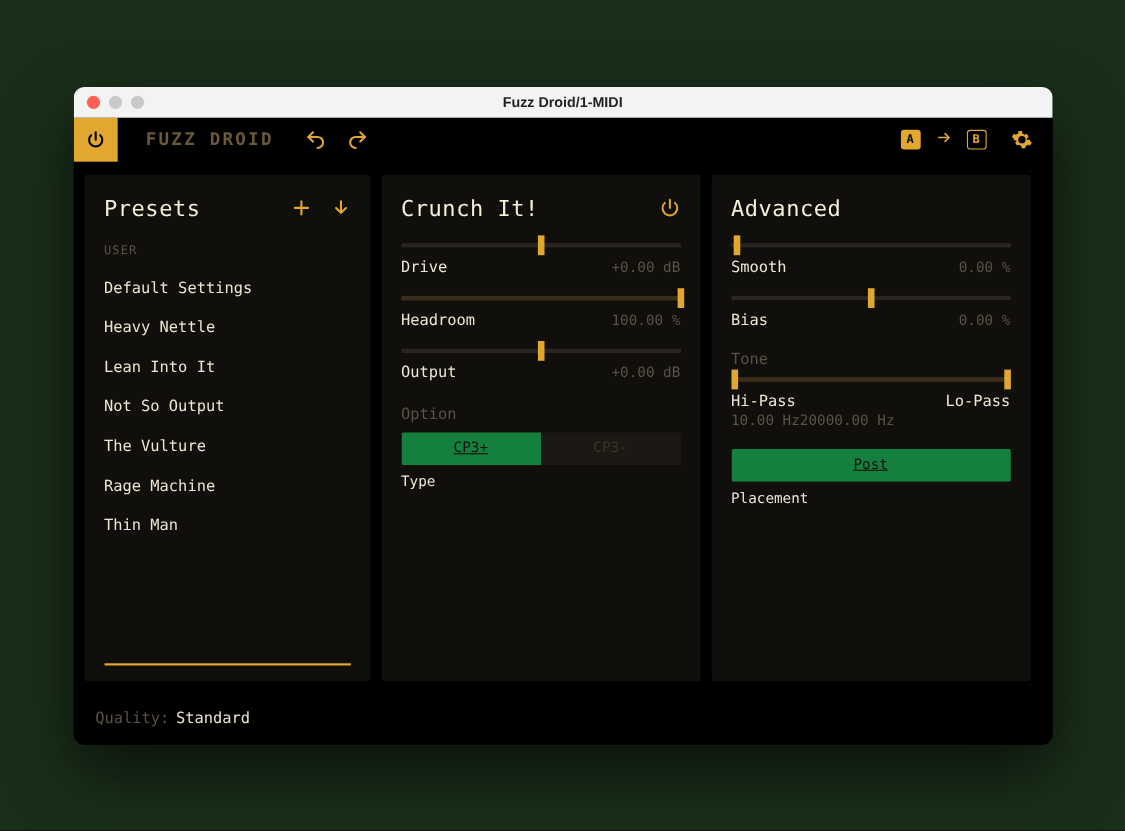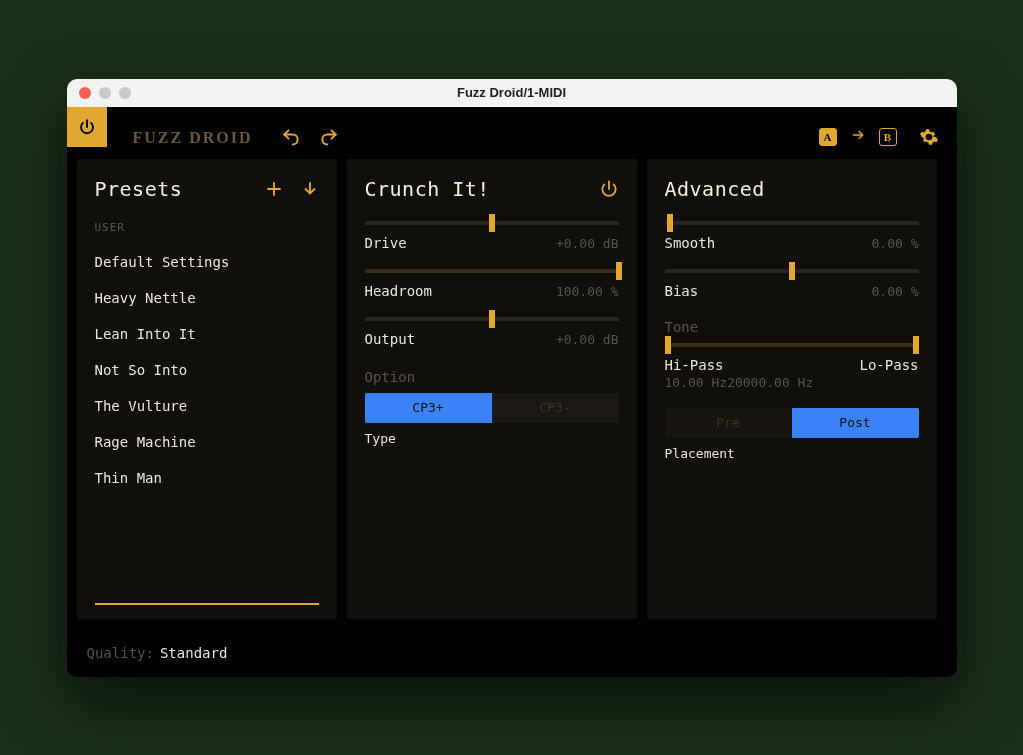--- a/index.html
+++ b/index.html
@@ -40,22 +40,21 @@
     font-family: -apple-system, BlinkMacSystemFont, sans-serif;
     font-size: 13px;
     font-weight: 600;
     color: #222;
     pointer-events: none;
   }
   .toolbar {
     height: 40px;
     background: #000;
     display: flex;
-    align-items: flex-end;
-    font-family: Liberation Serif, serif;
+    align-items: center;
   }
   .power-btn {
     width: 40px; height: 40px;
     background: #e1a72f;
     display: flex; align-items: center; justify-content: center;
     cursor: pointer;
   }
   .app-title {
     color: #6a5a3a;
     letter-spacing: 2px;
@@ -164,21 +163,21 @@
     overflow: hidden;
   }
   .toggle-btn {
     flex: 1;
     display: flex;
     align-items: center;
     justify-content: center;
     font-size: 13px;
     cursor: pointer;
   }
-  .toggle-on { background: #3b82f6; color: #111; font-weight: 500; }
+  .toggle-on { background: #15803d; color: #111; font-weight: 500; text-decoration: underline; }
   .toggle-off-dark { background: #1c1914; color: #3a3428; }
   .toggle-off-darker { background: #181511; color: #3a3428; }
   .toggle-label { color: #ece5d2; font-size: 13px; margin-top: 8px; }
   .range-slider .slider-track { height: 4px; }
   .range-thumb-left, .range-thumb-right {
     position: absolute; width: 6px; height: 18px; background: #e1a72f; top: -7px;
   }
   .range-fill {
     position: absolute; top: 0; bottom: 0; background: #3a2e1a;
   }
@@ -274,21 +273,21 @@
               <path d="M12 4v13"></path>
                 <path d="M6 12l6 6 6-6"></path>
             </svg>
           </span>
         </div>
       </div>
       <div class="section-label">USER</div>
       <div class="preset-item">Default Settings</div>
       <div class="preset-item">Heavy Nettle</div>
       <div class="preset-item">Lean Into It</div>
-      <div class="preset-item">Not So Into</div>
+      <div class="preset-item">Not So Output</div>
       <div class="preset-item">The Vulture</div>
       <div class="preset-item">Rage Machine</div>
       <div class="preset-item">Thin Man</div>
       <div style="flex:1"></div>
       <div class="yellow-rule"></div>
     </div>
 
     <div class="col">
       <div class="col-header">
         <h2>Crunch It!</h2>
@@ -377,21 +376,20 @@
       <div class="param-row" style="margin-top:10px">
         <span class="param-name">Hi-Pass</span>
         <span class="param-name">Lo-Pass</span>
       </div>
       <div class="param-subrow">
         <span class="param-val">10.00 Hz</span>
         <span class="param-val">20000.00 Hz</span>
       </div>
 
       <div class="toggle-group" style="margin-top:18px">
-        <div class="toggle-btn toggle-off-darker">Pre</div>
         <div class="toggle-btn toggle-on">Post</div>
       </div>
       <div class="toggle-label">Placement</div>
     </div>
 
   </div>
 
   <div class="footer">
     <span class="label">Quality:</span>
     <span class="value">Standard</span>

